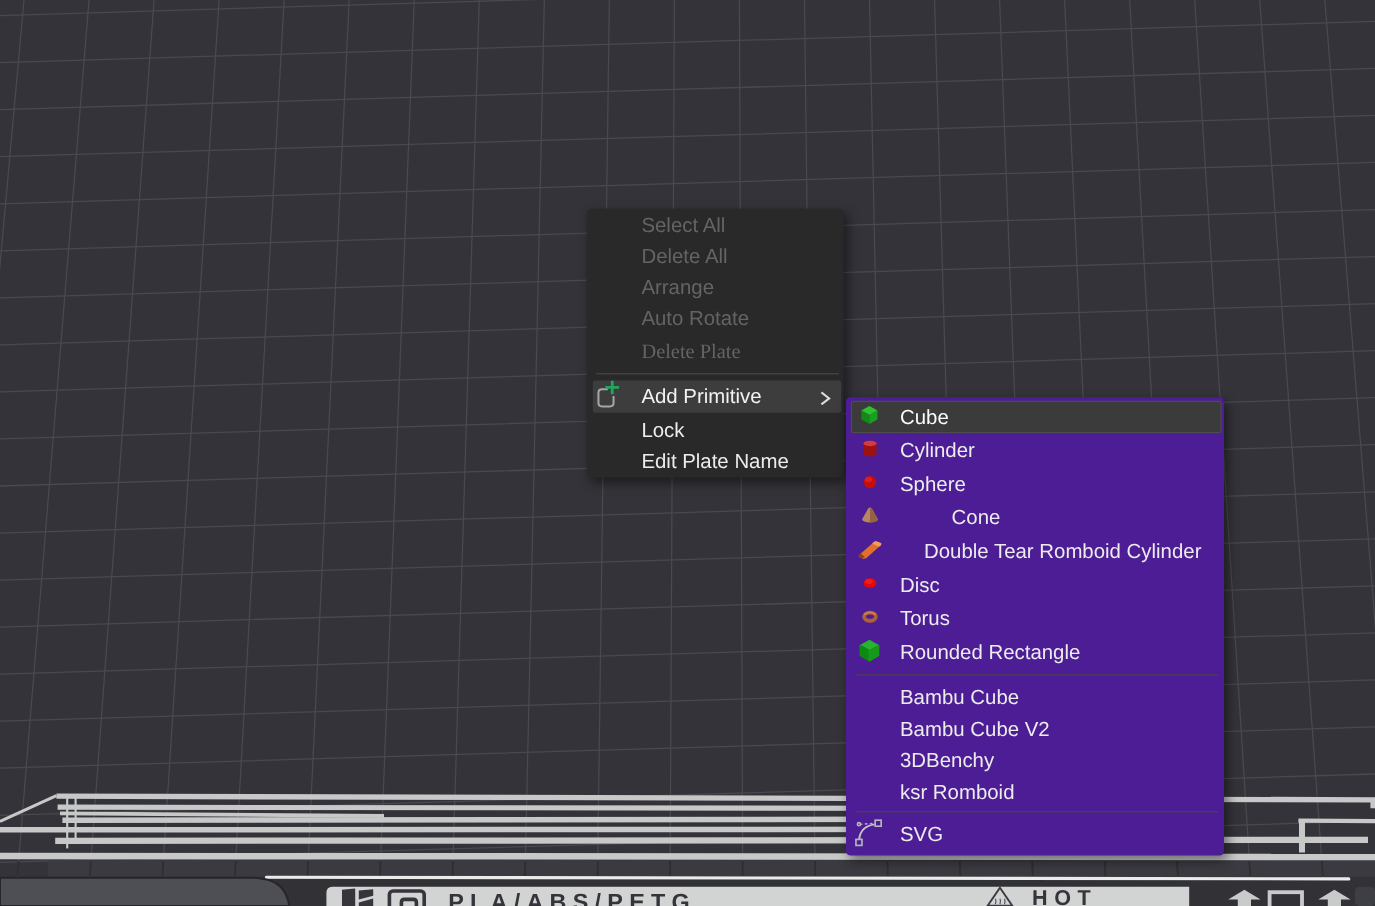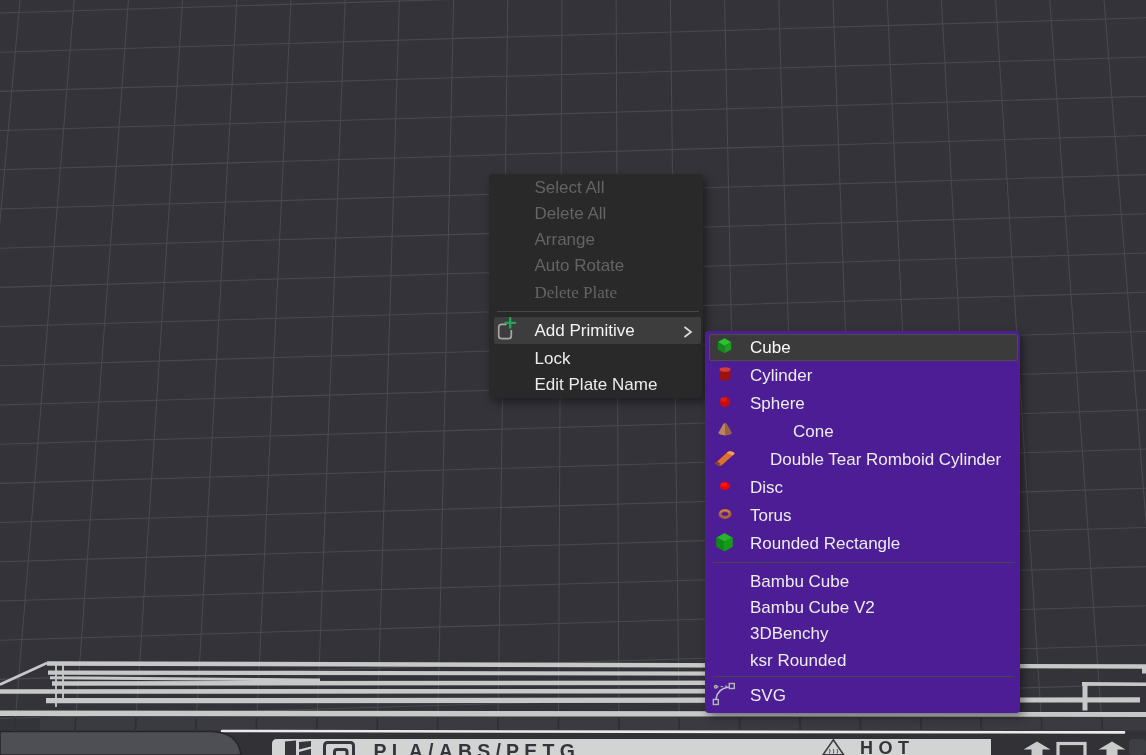--- a/index.html
+++ b/index.html
@@ -97,21 +97,21 @@
 <div class="mitem" style="left:45.5px;top:64.6px;">Sphere</div>
 <div class="mitem" style="left:45.5px;top:92.7px;margin-left:43px;">Cone</div>
 <div class="mitem" style="left:45.5px;top:120.7px;margin-left:20px;">Double Tear Romboid Cylinder</div>
 <div class="mitem" style="left:45.5px;top:148.8px;">Disc</div>
 <div class="mitem" style="left:45.5px;top:176.8px;">Torus</div>
 <div class="mitem" style="left:45.5px;top:204.9px;">Rounded Rectangle</div>
 <div class="sep" style="left:8px;right:5px;top:230.9px;"></div>
 <div class="mitem" style="left:45.5px;top:242.7px;">Bambu Cube</div>
 <div class="mitem" style="left:45.5px;top:269px;">Bambu Cube V2</div>
 <div class="mitem" style="left:45.5px;top:295.3px;text-align:right;">3DBenchy</div>
-<div class="mitem" style="left:45.5px;top:321.6px;">ksr Rounded</div>
+<div class="mitem" style="left:45.5px;top:321.6px;">ksr Romboid</div>
 <div class="sep" style="left:8px;right:5px;top:344.8px;"></div>
 <div class="mitem" style="left:45.5px;top:357.4px;text-align:right;">SVG</div>
 <svg style="position:absolute;left:0;top:0;" width="314" height="381" viewBox="0 0 314 381">
       <g transform="translate(0,-2)">
 
 <g>
 <path d="M19.5,9.3 L26.2,13.1 L19.5,16.9 L12.8,13.1 Z" fill="#2cc333"></path>
 <path d="M12.8,13.1 L19.5,16.9 L19.5,24.3 L12.8,20.5 Z" fill="#128a17"></path>
 <path d="M26.2,13.1 L19.5,16.9 L19.5,24.3 L26.2,20.5 Z" fill="#1b9f21"></path>
 </g>

